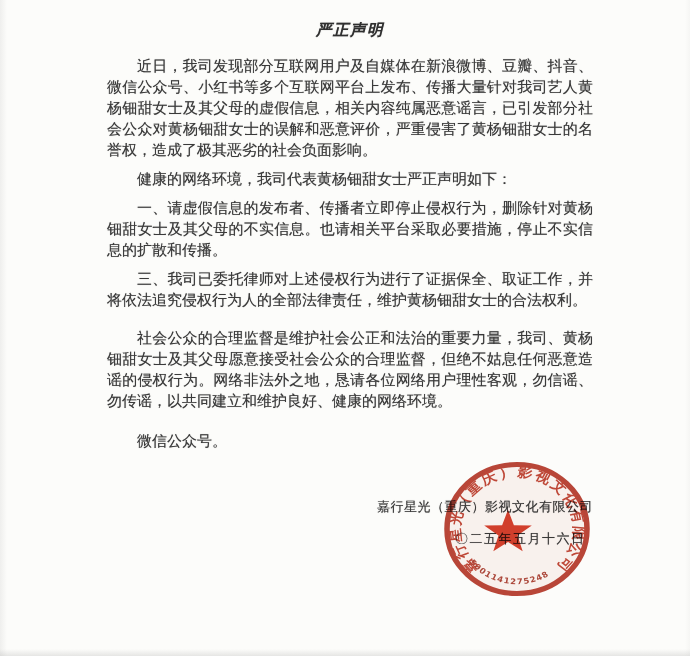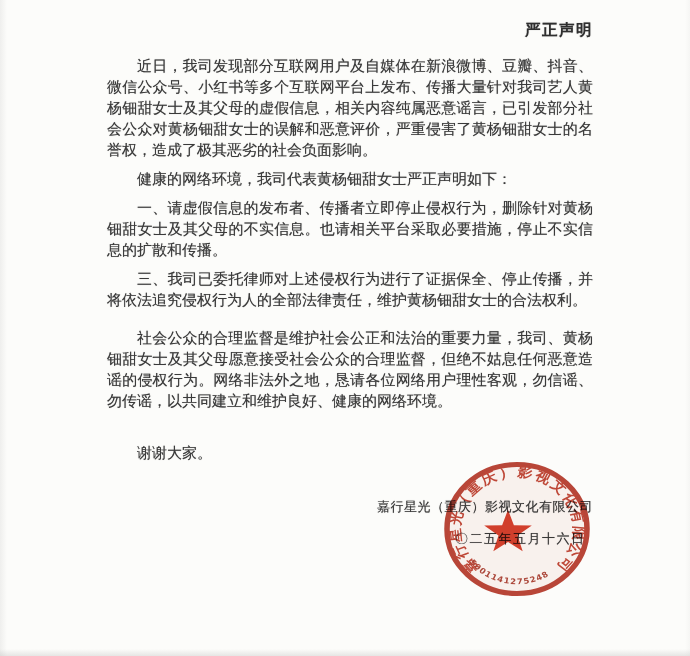--- a/index.html
+++ b/index.html
@@ -14,34 +14,35 @@
       #fcfcfa;
     font-family:"Liberation Serif","DejaVu Serif",serif;
     color:#383838;
   }
   .content{
     position:absolute;left:107px;top:20px;width:486px;
   }
   h1.doc-title{
     margin:0 0 16px 0;
     font-size:15.5px;line-height:20px;
-    font-weight:700;text-align:right;
+    font-weight:700;text-align:center;
     letter-spacing:1.5px;color:#2f2f2f;
     text-shadow:0 0 0.8px rgba(40,40,40,0.55);
+    font-style:italic;
   }
   .body-text p{
     margin:0 0 8px 0;
     font-size:15px;line-height:21px;
     text-align:justify;text-indent:2em;
     color:#3a3a3a;
     text-shadow:0 0 0.7px rgba(55,55,55,0.6);
   }
   .body-text p.gap-12{margin-bottom:12px;}
   .body-text p.gap-17{margin-bottom:17px;}
-  .body-text p.gap-13{margin-bottom:31px;}
+  .body-text p.gap-13{margin-bottom:19px;}
   .closing{
     margin:0;font-size:12.5px;line-height:21px;text-indent:2em;
     color:#3a3a3a;text-shadow:0 0 0.7px rgba(55,55,55,0.6);
   }
   .company-line{
     position:absolute;left:377px;top:499px;
     font-size:13px;line-height:15px;letter-spacing:0.5px;
     color:#3a3a3a;white-space:nowrap;
     text-shadow:0 0 0.7px rgba(55,55,55,0.6);
   }
@@ -64,23 +65,23 @@
 
 <div class="page">
 
   <div class="content">
     <h1 class="doc-title">严正声明</h1>
 
     <div class="body-text">
       <p>近日，我司发现部分互联网用户及自媒体在新浪微博、豆瓣、抖音、微信公众号、小红书等多个互联网平台上发布、传播大量针对我司艺人黄杨钿甜女士及其父母的虚假信息，相关内容纯属恶意谣言，已引发部分社会公众对黄杨钿甜女士的误解和恶意评价，严重侵害了黄杨钿甜女士的名誉权，造成了极其恶劣的社会负面影响。</p>
       <p>健康的网络环境，我司代表黄杨钿甜女士严正声明如下：</p>
       <p>一、请虚假信息的发布者、传播者立即停止侵权行为，删除针对黄杨钿甜女士及其父母的不实信息。也请相关平台采取必要措施，停止不实信息的扩散和传播。</p>
-      <p class="gap-17">三、我司已委托律师对上述侵权行为进行了证据保全、停止传播，并将依法追究侵权行为人的全部法律责任，维护黄杨钿甜女士的合法权利。</p>
+      <p class="gap-17">三、我司已委托律师对上述侵权行为进行了证据保全、取证工作，并将依法追究侵权行为人的全部法律责任，维护黄杨钿甜女士的合法权利。</p>
       <p class="gap-13">社会公众的合理监督是维护社会公正和法治的重要力量，我司、黄杨钿甜女士及其父母愿意接受社会公众的合理监督，但绝不姑息任何恶意造谣的侵权行为。网络非法外之地，恳请各位网络用户理性客观，勿信谣、勿传谣，以共同建立和维护良好、健康的网络环境。</p>
-      <p class="closing">谢谢大家。</p>
+      <p class="closing">微信公众号。</p>
     </div>
   </div>
 
   <div class="company-line">嘉行星光（重庆）影视文化有限公司</div>
   <div class="date-line">〇二五年五月十六日</div>
 
   <svg class="seal" viewBox="0 0 152 152" width="152" height="140" preserveAspectRatio="none" xmlns="http://www.w3.org/2000/svg" xmlns:xlink="http://www.w3.org/1999/xlink">
     <defs>
       <path id="ringTextPath" d="M 40.9 120.9 A 57 57 0 1 1 111.1 120.9" fill="none"></path>
       <path id="serialPath" d="M 26.9 110.4 A 60 60 0 0 0 125.1 110.4" fill="none"></path>

